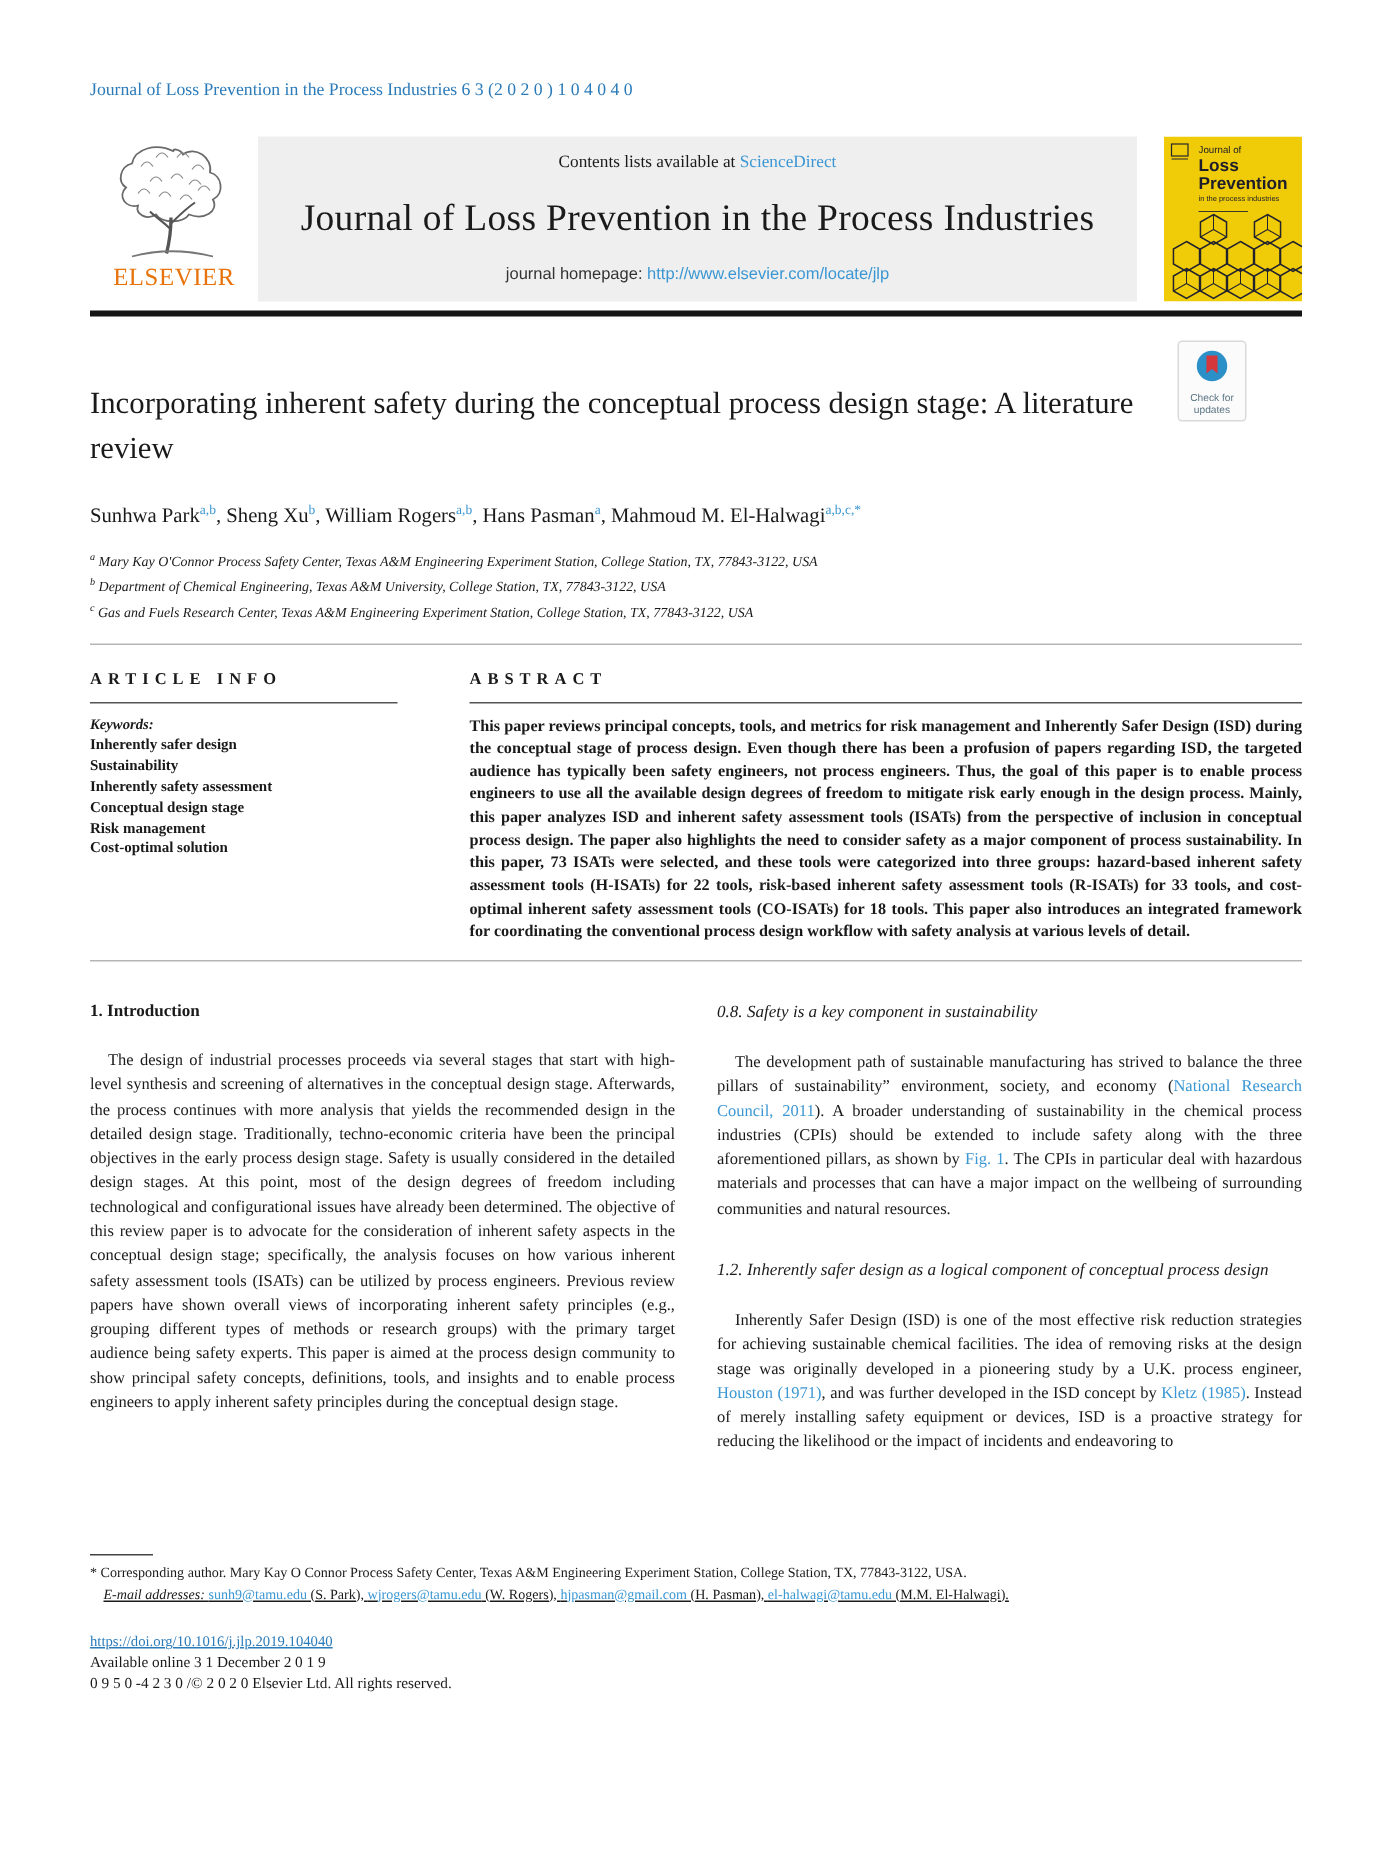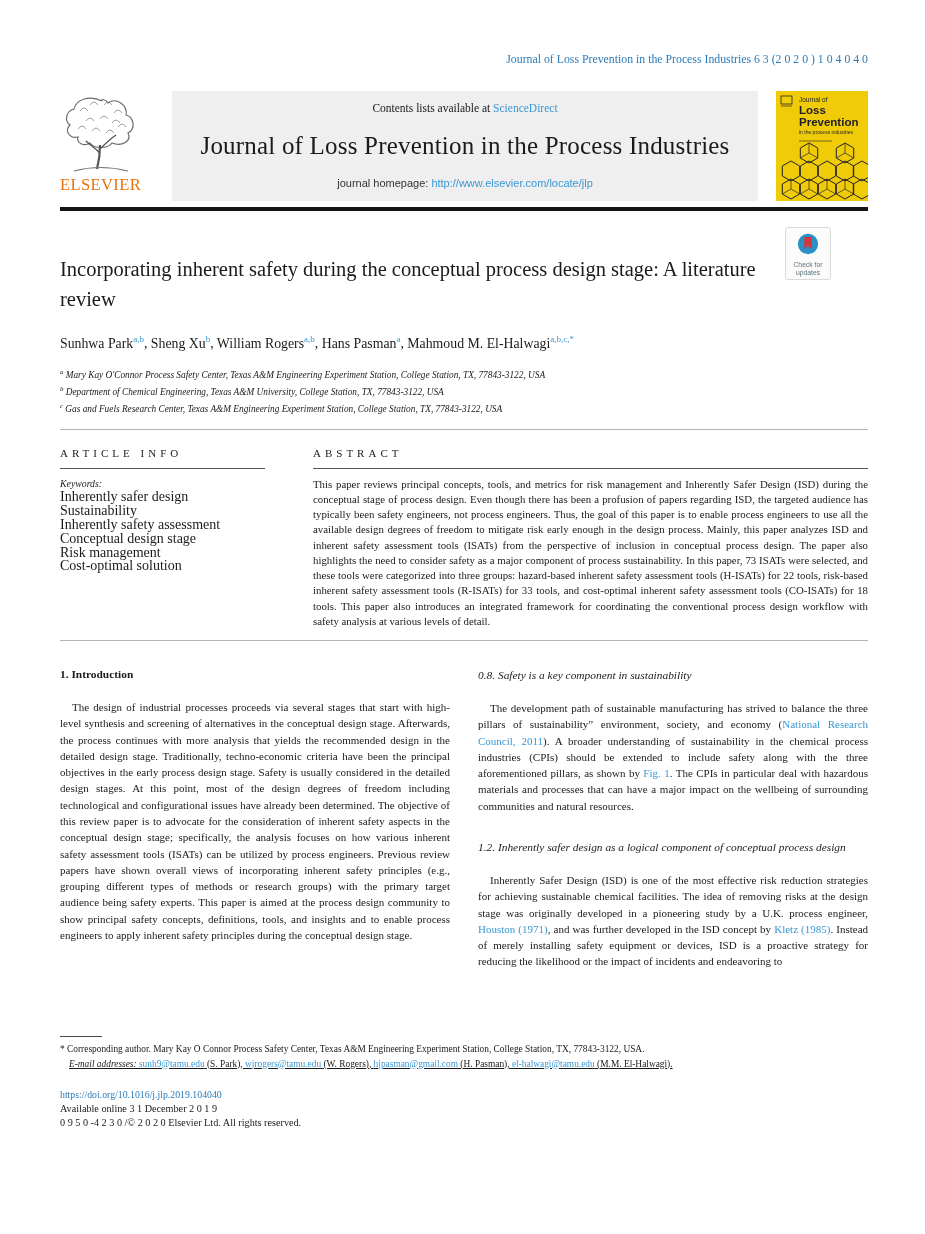--- a/index.html
+++ b/index.html
@@ -17,26 +17,26 @@
   .page{
     position:relative;
     width:925px;height:1234px;
     background:#fff;
     font-family:"Liberation Serif","DejaVu Serif",serif;
     color:var(--text);
     overflow:hidden;
   }
   .content{margin:0 57px 0 60px;}
   .citation-line{
-    padding-top:52px;text-align:right;
+    padding-top:52px;text-align:left;
     font-size:11.8px;color:var(--link_dark);
   }
   
   .banner-row{display:flex;margin-top:24px;height:110px;}
-  .logo-box{width:112px;display:flex;flex-direction:column;align-items:flex-start;background:#fff;}
+  .logo-box{width:112px;display:flex;flex-direction:column;align-items:center;background:#fff;}
   .elsevier-word{font-size:16.5px;color:var(--elsevier_orange);letter-spacing:.4px;margin-top:-2px;}
   .banner-mid{flex:1;background:var(--banner_gray);margin-right:18px;text-align:center;
     display:flex;flex-direction:column;justify-content:space-between;padding:11px 23px 12px;}
   .contents-line{font-size:11.5px;}
   .journal-title{font-size:25px;letter-spacing:.2px;}
   .homepage-line{font-family:"Liberation Sans","DejaVu Sans",sans-serif;font-size:11px;color:#333;}
   .cover-box{width:92px;height:110px;}
   .link{color:var(--link);text-decoration:none;cursor:pointer;}
   .black-bar{height:4px;background:var(--bar_black);margin-top:6px;}
   
@@ -48,28 +48,28 @@
   }
   .check-badge .cb-text{font-family:"Liberation Sans","DejaVu Sans",sans-serif;
     font-size:6.8px;line-height:7.6px;color:#5a7482;margin-top:1px;}
   .authors-line{margin-top:20px;font-size:13.8px;}
   .sup-link{color:var(--link);font-size:9px;}
   .affiliations{margin-top:13px;}
   .affil{font-size:9.3px;font-style:italic;line-height:13px;}
   .affil sup{font-size:6.8px;font-style:italic;}
   .rule-full{border:none;border-top:1px solid #b5b5b5;margin:13px 0 0;}
   
-  .info-grid{display:flex;margin-top:17px;}
+  .info-grid{display:flex;margin-top:17px;font-weight:bold;}
   .info-left{width:253px;flex:none;}
   .info-right{flex:1;}
   .block-heading{font-size:11px;letter-spacing:4px;}
   .head-rule{border:none;border-top:1px solid #555;margin:9px 0 8px;}
   .head-rule.short{width:205px;}
   .kw-label{font-size:9.8px;font-style:italic;line-height:13.5px;}
-  .kw-item{font-size:14px;line-height:13.8px;}
+  .kw-item{font-size:10px;line-height:13.8px;}
   .abstract-text{font-size:10.8px;line-height:15.2px;text-align:justify;margin:0;}
   
   .cols{display:flex;gap:28px;margin-top:27px;}
   .col{flex:1;min-width:0;}
   .sec-h2{font-size:11.4px;font-weight:bold;margin:0 0 19px;}
   .sec-h3{font-size:11.4px;font-weight:normal;font-style:italic;margin:0 0 17px;line-height:15px;}
   .sec-h3.mt{margin-top:26px;}
   .body-p{font-size:11px;line-height:16.3px;text-align:justify;text-indent:12px;margin:0;}
   .ital{font-style:italic;}
   
@@ -202,17 +202,17 @@
 
   </div>
 
   <div class="footnote">
     <hr class="fn-rule">
     <div class="fn-line">* Corresponding author. Mary Kay O Connor Process Safety Center, Texas A&amp;M Engineering Experiment Station, College Station, TX, 77843-3122, USA.</div>
     <div class="fn-line indent"><span class="ital">E-mail addresses: </span><a class="link">sunh9@tamu.edu</a><span> (S. Park), </span><a class="link">wjrogers@tamu.edu</a><span> (W. Rogers), </span><a class="link">hjpasman@gmail.com</a><span> (H. Pasman), </span><a class="link">el-halwagi@tamu.edu</a><span> (M.M. El-Halwagi).</span></div>
   </div>
 
   <div class="bottom-block">
-    <div class="doi-line"><a class="link" style="color:var(--link_dark);">https://doi.org/10.1016/j.jlp.2019.104040</a></div>
+    <div class="doi-line"><a class="link" style="color:var(--link_dark);text-decoration:underline;">https://doi.org/10.1016/j.jlp.2019.104040</a></div>
     <div class="meta-line">Available online 3 1 December 2 0 1 9</div>
     <div class="meta-line">0 9 5 0 -4 2 3 0 /© 2 0 2 0 Elsevier Ltd. All rights reserved.</div>
   </div>
 </div>
 
 </body></html>

